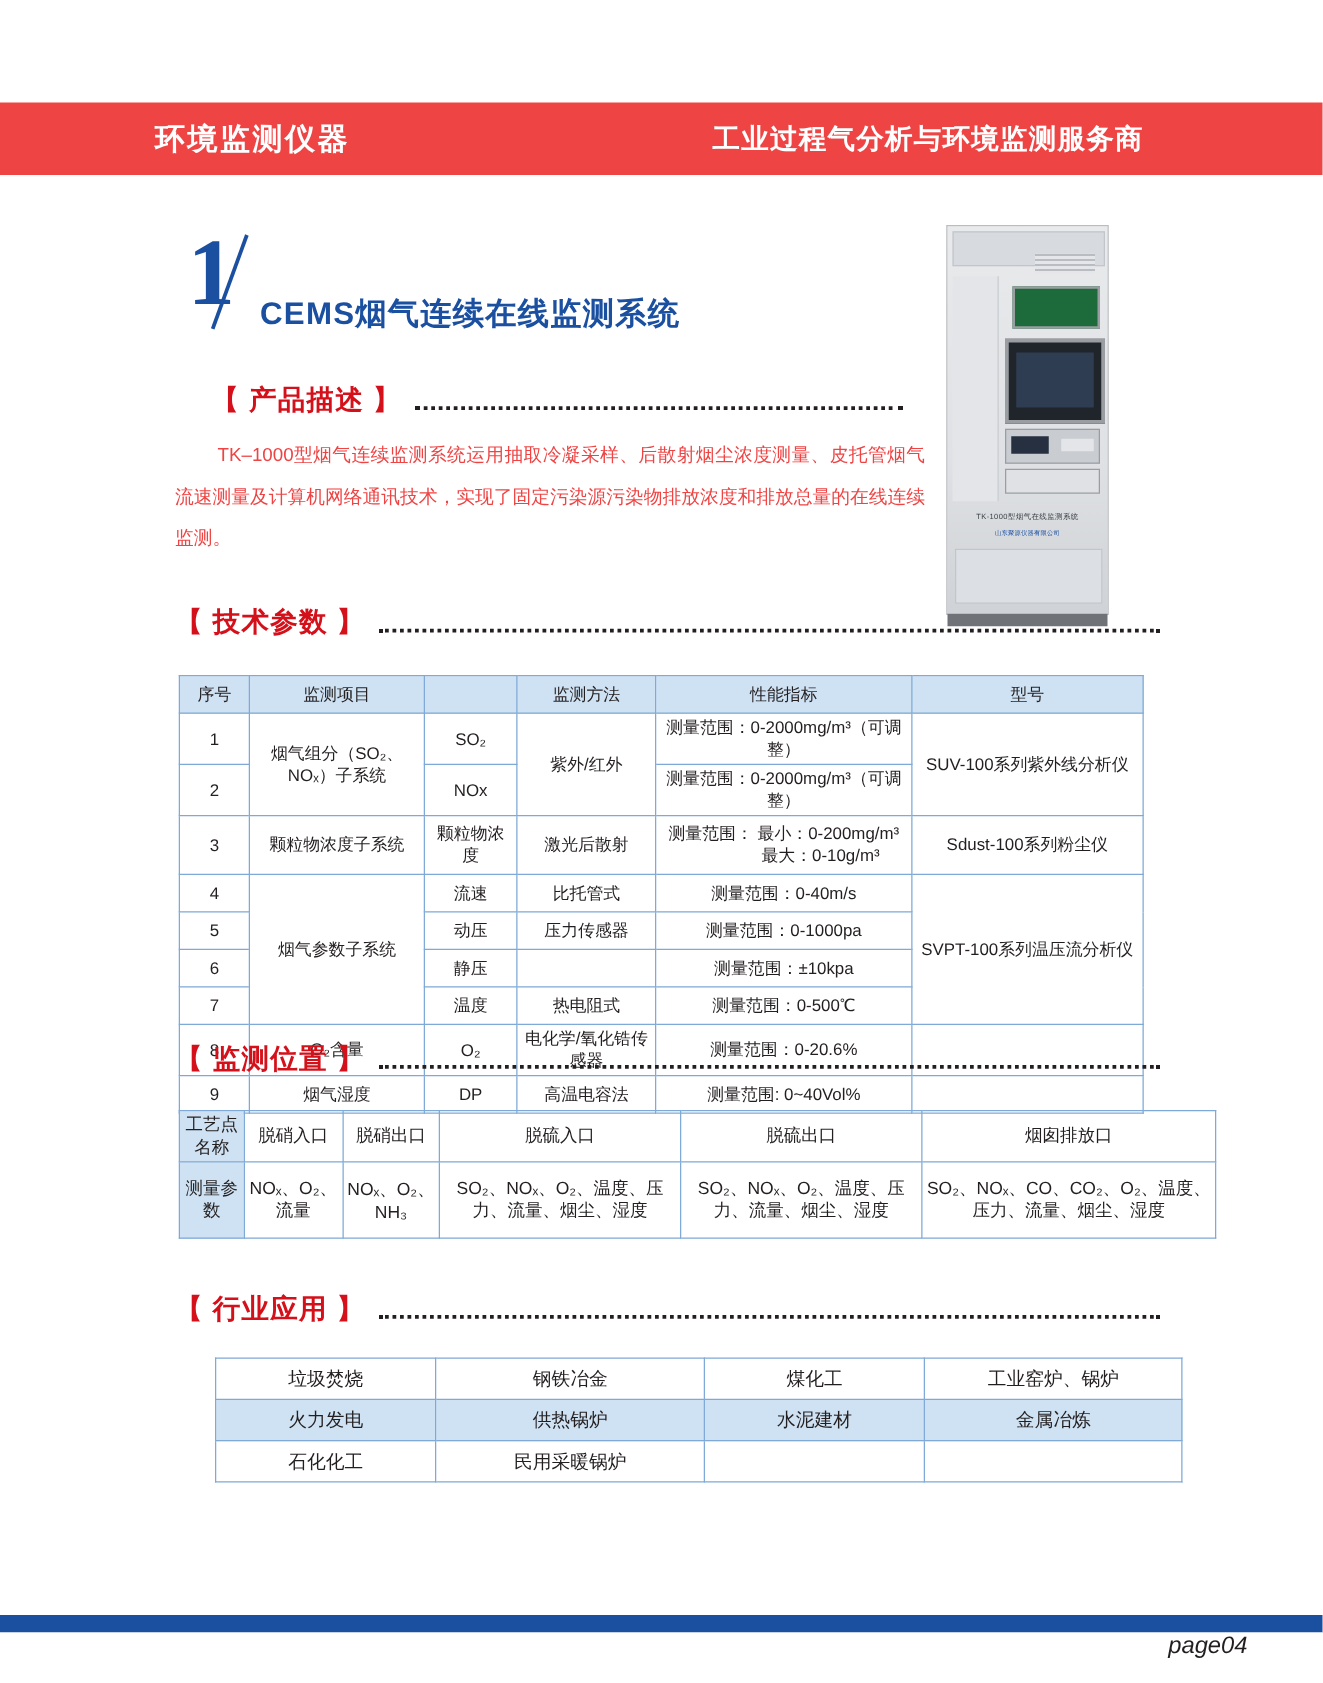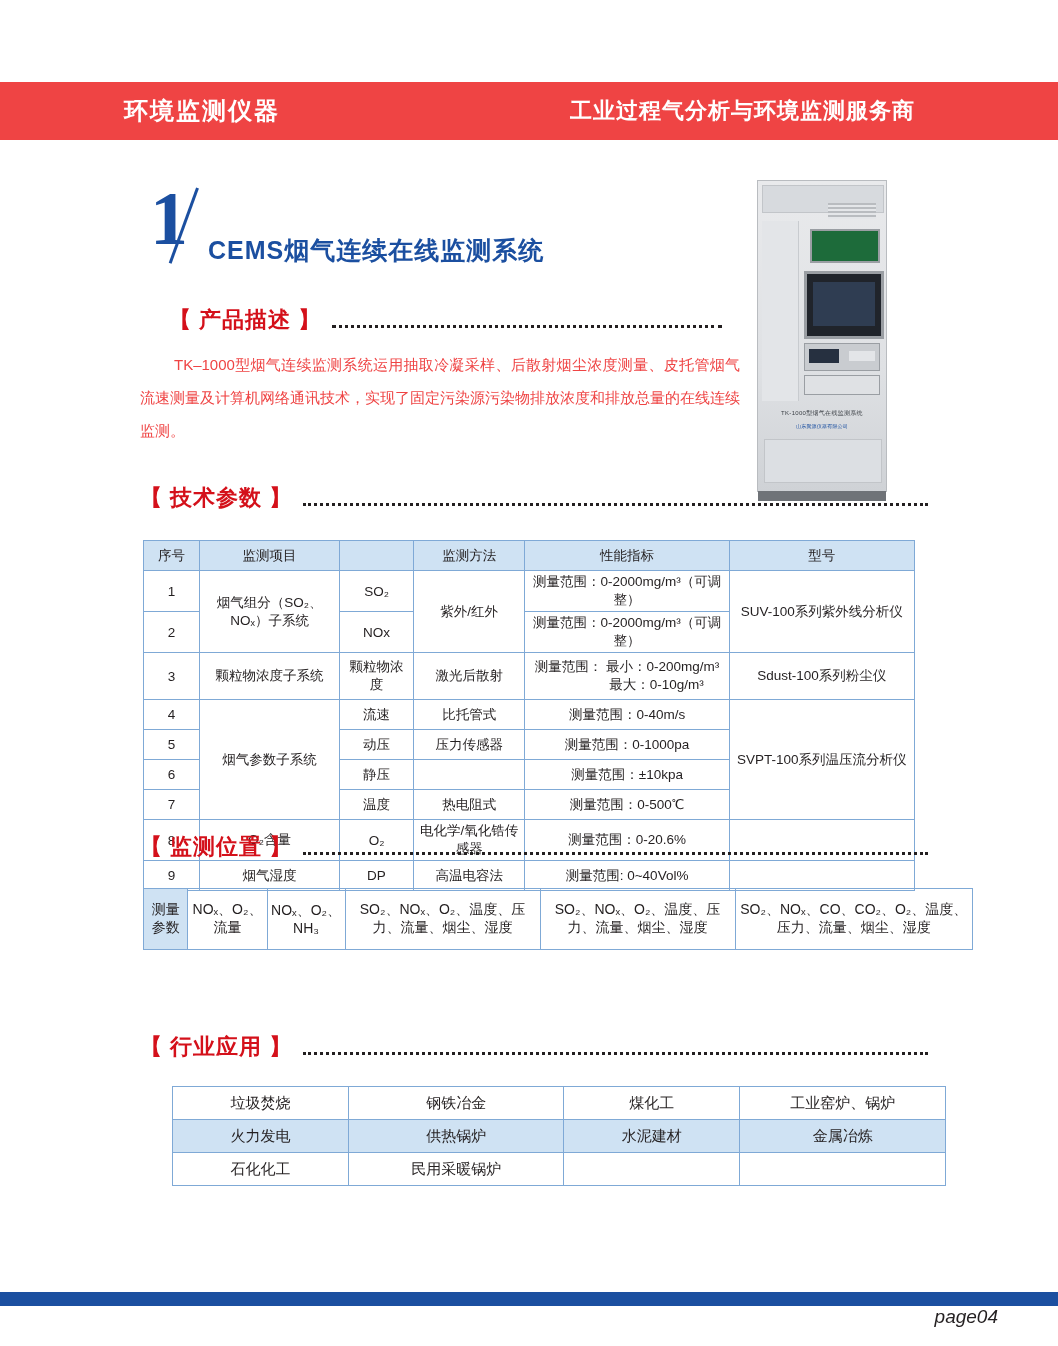--- a/index.html
+++ b/index.html
@@ -225,20 +225,28 @@
   </table>
 
 <div class="sec" style="left:140px;top:832px;width:830px;">
   <span class="lbl">【 监测位置 】</span>
   <span class="dots" style="width:625px;"></span>
 </div>
 
 <table id="pos-table">
   <tbody>
   <tr>
+    <td class="hdr">工艺点名称</td>
+    <td>脱硝入口</td>
+    <td>脱硝出口</td>
+    <td>脱硫入口</td>
+    <td>脱硫出口</td>
+    <td>烟囱排放口</td>
+  </tr>
+  <tr>
     <td class="hdr" style="height:56px;">测量参数</td>
     <td>NOₓ、O₂、流量</td>
     <td>NOₓ、O₂、NH₃</td>
     <td>SO₂、NOₓ、O₂、温度、压力、流量、烟尘、湿度</td>
     <td>SO₂、NOₓ、O₂、温度、压力、流量、烟尘、湿度</td>
     <td>SO₂、NOₓ、CO、CO₂、O₂、温度、压力、流量、烟尘、湿度</td>
   </tr>
 </tbody>
   </table>
 

